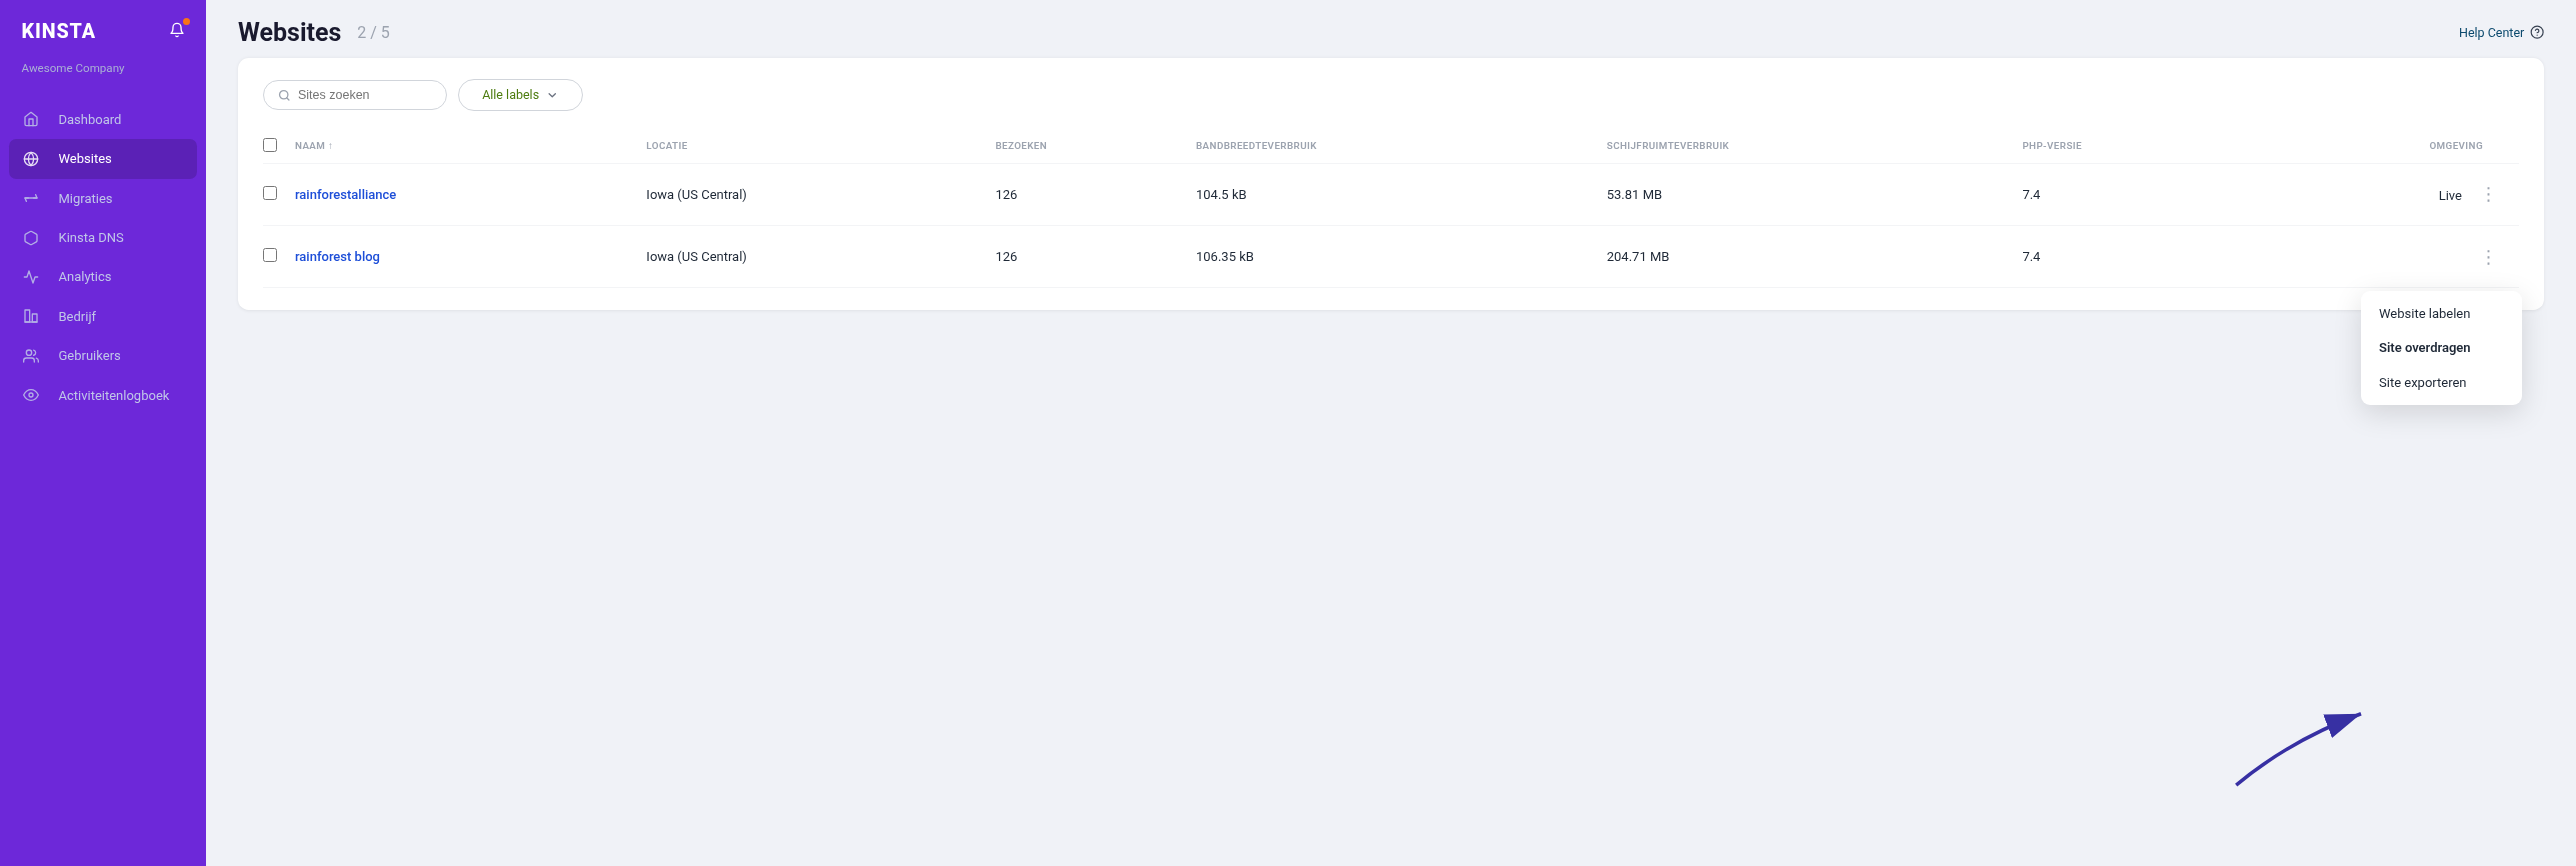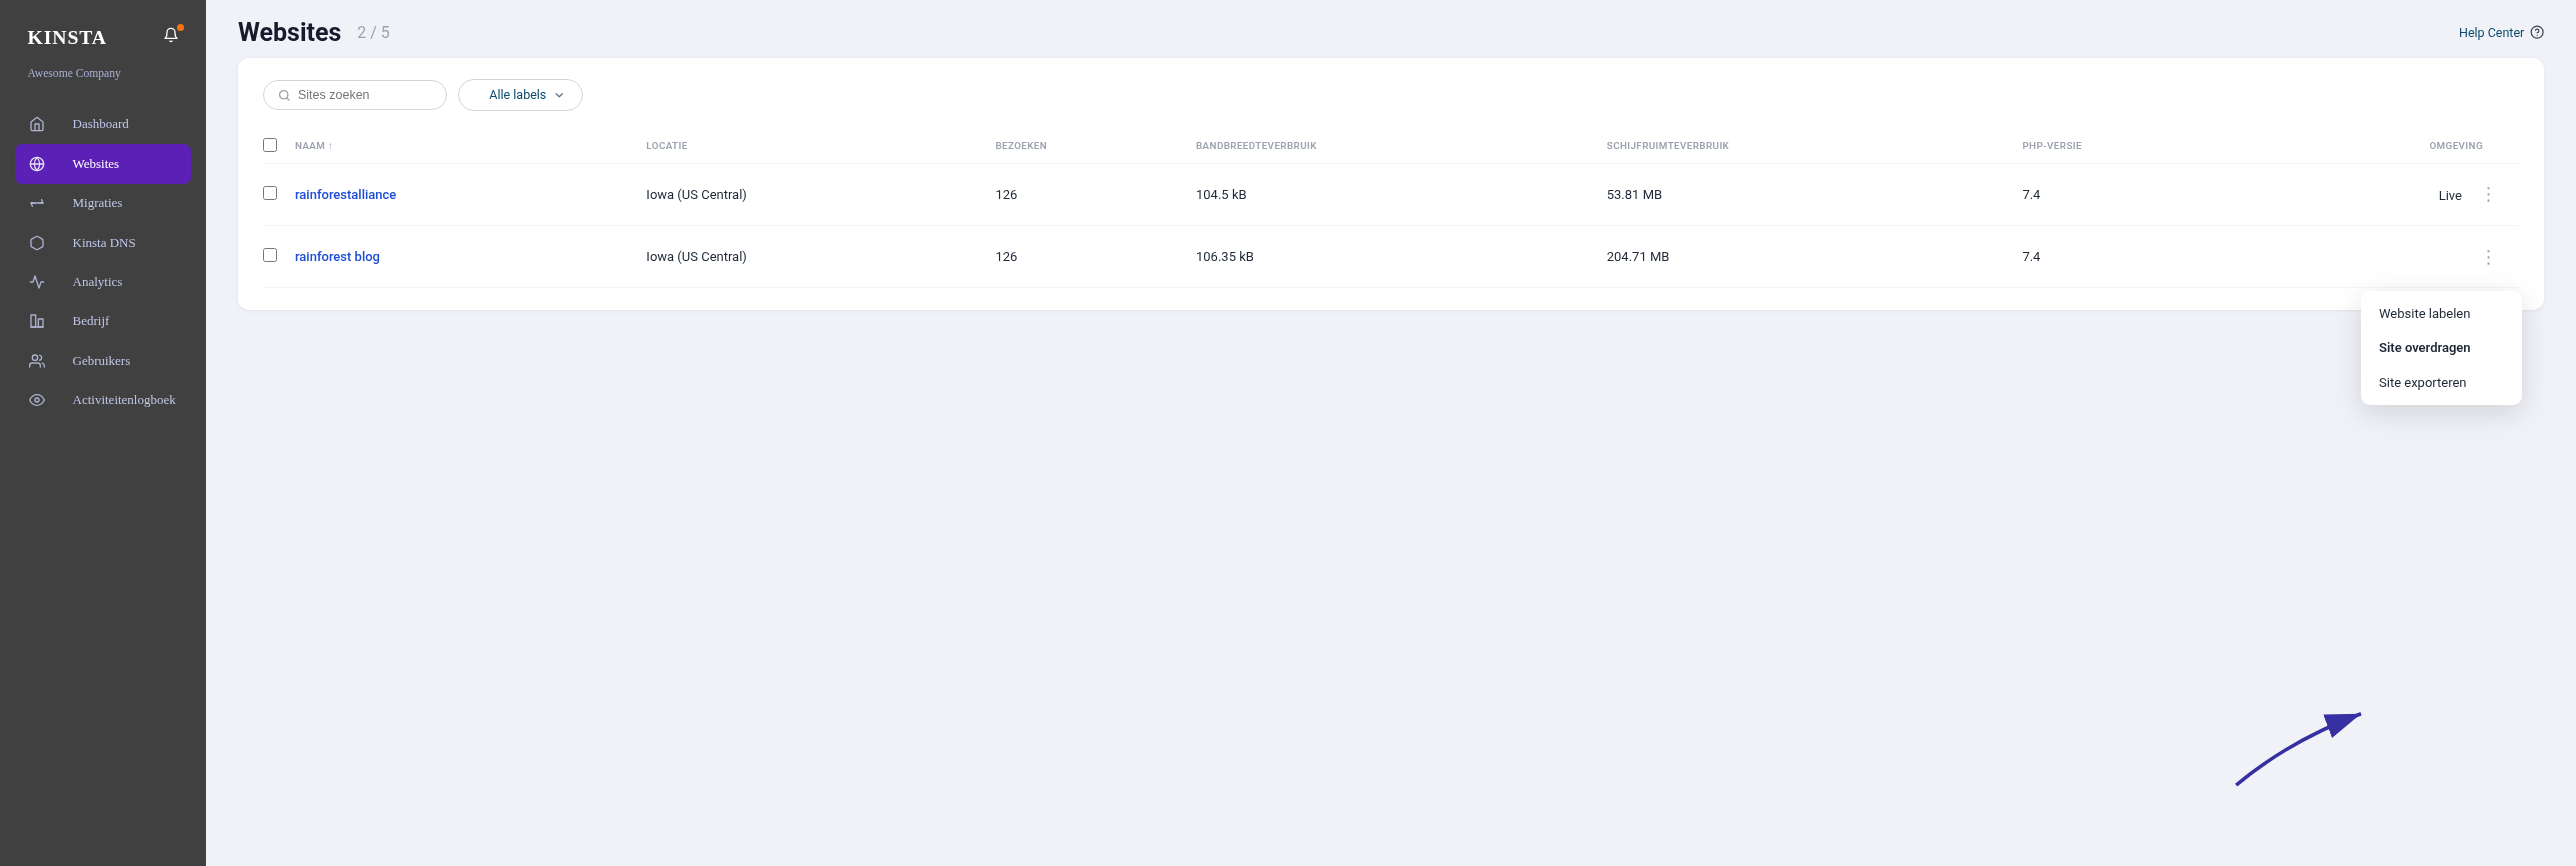--- a/index.html
+++ b/index.html
@@ -2,27 +2,26 @@
 <html style="font-size:14.3px"><head>
   <meta charset="utf-8">
   <style>
     * { box-sizing: border-box; margin: 0; padding: 0; }
     body { font-family: -apple-system, BlinkMacSystemFont, 'Segoe UI', Roboto, sans-serif; display: flex; height: 100vh; background: #f0f2f7; overflow: hidden; }
 
     
     .sidebar {
       width: 206px;
       min-width: 206px;
-      background: #404040;
+      background: #6d28d9;
       color: #fff;
       display: flex;
       flex-direction: column;
-      padding: 6px;
+      padding: 0;
       height: 100vh;
-      font-family: Liberation Serif, serif;
     }
     .sidebar-logo {
       padding: 19.7px 21.5px 14.3px 21.5px;
       display: flex;
       align-items: center;
       justify-content: space-between;
     }
     .logo-text {
       font-size: 19.7px;
       font-weight: 800;
@@ -44,21 +43,21 @@
       right: -5.4px;
       background: #f97316;
       border-radius: 50%;
       width: 7.2px;
       height: 7.2px;
     }
     .sidebar-nav { flex: 1; padding: 7.2px 0; }
     .nav-item {
       display: flex;
       align-items: center;
-      gap: 27px;
+      gap: 19px;
       padding: 10.7px 21.5px;
       font-size: 13px;
       color: #c0c6e8;
       cursor: pointer;
       border-radius: 0;
       transition: background 0.15s;
       text-decoration: none;
     }
     .nav-item.active {
       background: #5b21b6;
@@ -135,24 +134,24 @@
 
     .label-dropdown {
       display: flex;
       align-items: center;
       gap: 7.2px;
       border: 1.3px solid #d1d5db;
       border-radius: 894px;
       padding: 7.2px 16px;
       background: #fff;
       font-size: 12.5px;
-      color: #0c4a6e;
+      color: #4d7c0f;
       cursor: pointer;
       min-width: 125px;
-      justify-content: flex-end;
+      justify-content: center;
     }
 
     .btn-export {
       border: 1.3px solid #d1d5db;
       border-radius: 894px;
       padding: 8px 19.7px;
       background: #fff;
       font-size: 12.5px;
       color: #374151;
       cursor: pointer;

